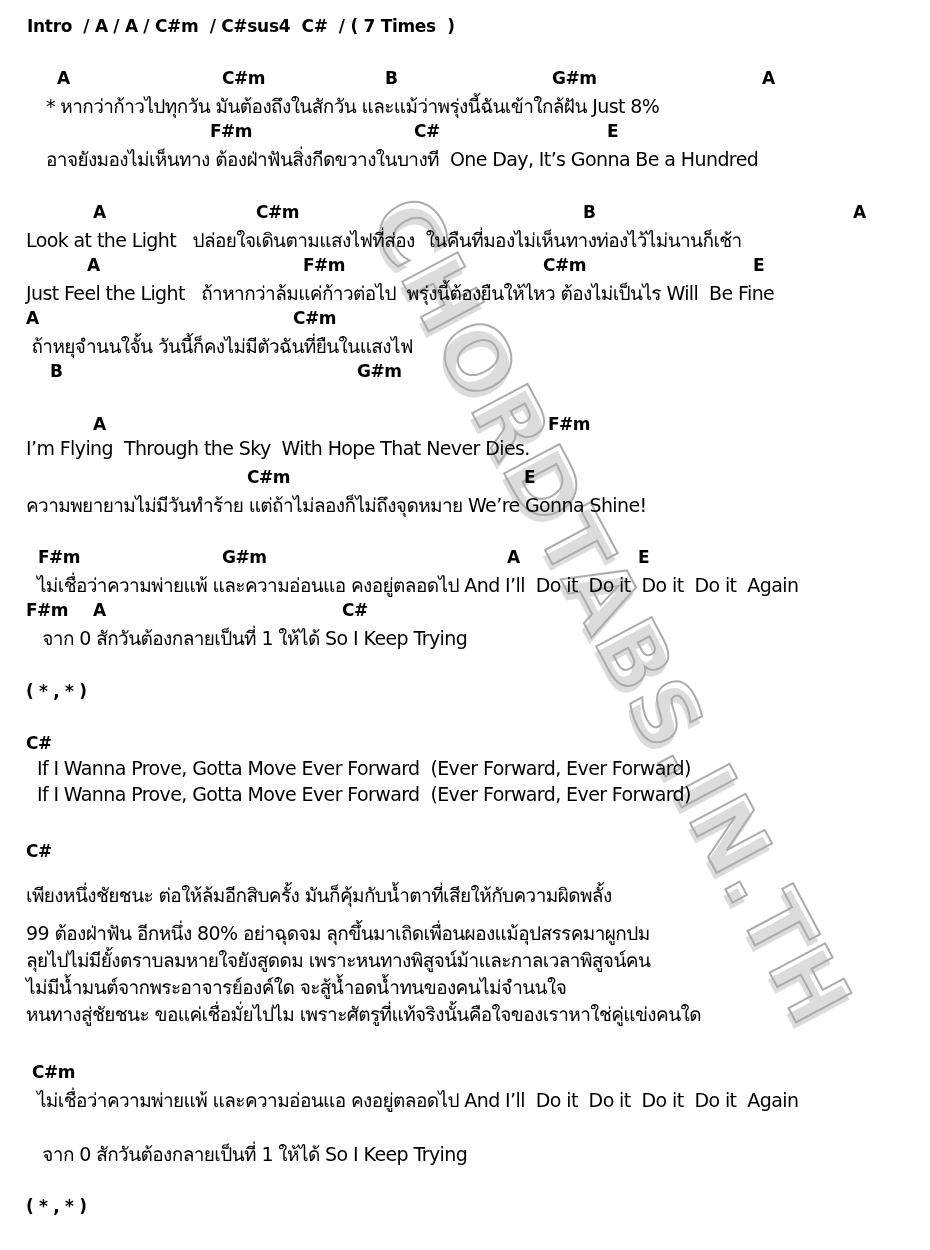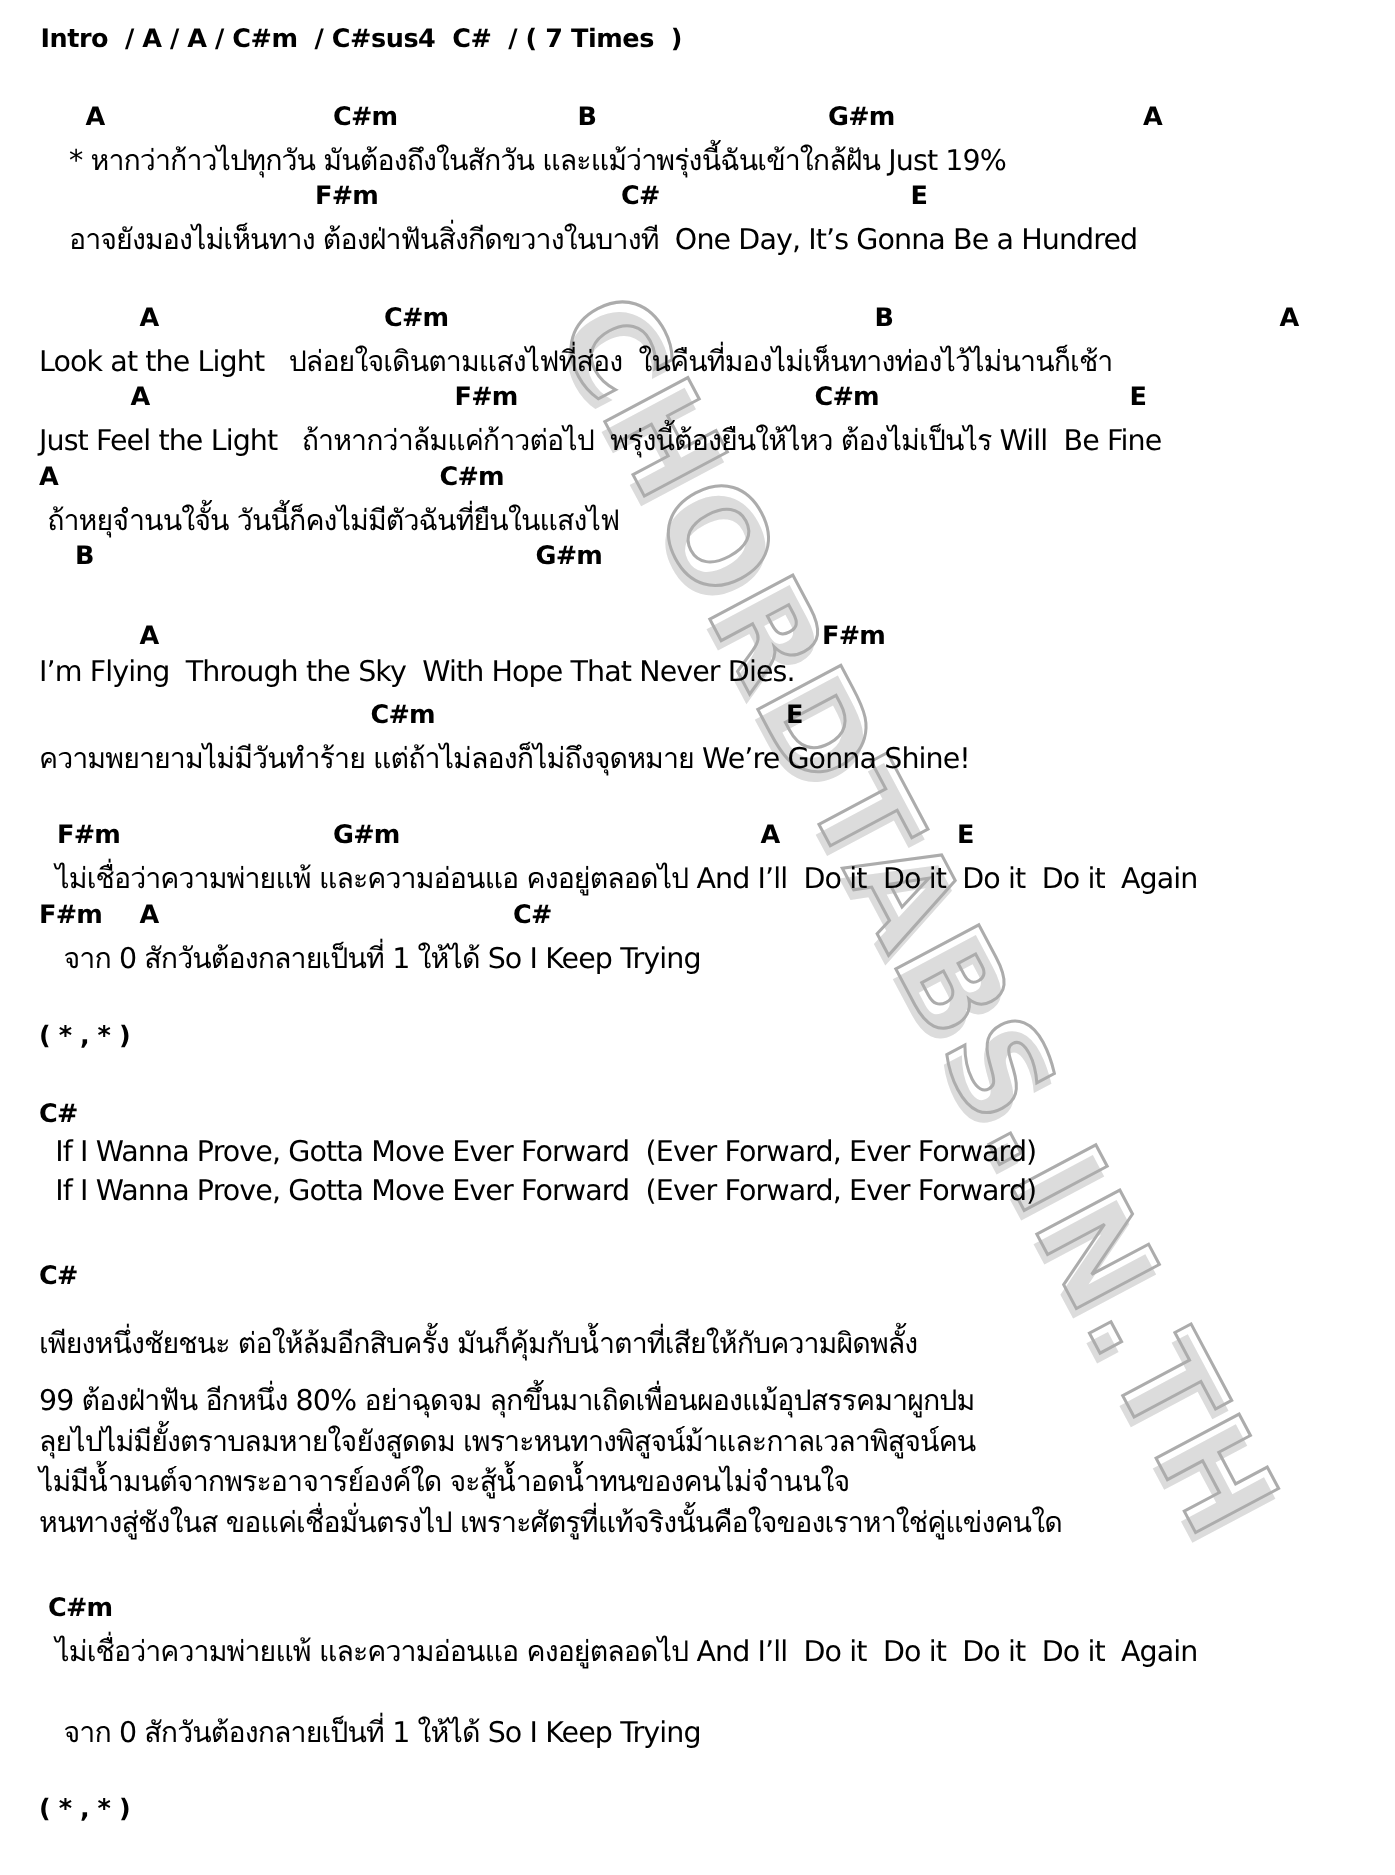--- a/index.html
+++ b/index.html
@@ -23,21 +23,21 @@
 </head>
 <body>
 
 <div class="page">
 
   <div class="watermark">CHORDTABS.IN.TH</div>
 
   <div class="ln hdr" style="left:27px;top:16px;">Intro  / A / A / C#m  / C#sus4  C#  / ( 7 Times  )</div>
 
   <div class="ln chord" style="top:68px;left:0;width:930px;height:20px;"><span class="ch" style="left: 57px;">A</span><span class="ch" style="left: 222px;">C#m</span><span class="ch" style="left: 385px;">B</span><span class="ch" style="left: 552px;">G#m</span><span class="ch" style="left: 762px;">A</span></div>
-  <div class="ln lyric" style="left:46px;top:91px;">* หากว่าก้าวไปทุกวัน มันต้องถึงในสักวัน และแม้ว่าพรุ่งนี้ฉันเข้าใกล้ฝัน Just 19%</div>
+  <div class="ln lyric" style="left:46px;top:91px;">* หากว่าก้าวไปทุกวัน มันต้องถึงในสักวัน และแม้ว่าพรุ่งนี้ฉันเข้าใกล้ฝัน Just 8%</div>
   <div class="ln chord" style="top:121px;left:0;width:930px;height:20px;"><span class="ch" style="left: 210px;">F#m</span><span class="ch" style="left: 414px;">C#</span><span class="ch" style="left: 607px;">E</span></div>
   <div class="ln lyric" style="left:46px;top:144px;">อาจยังมองไม่เห็นทาง ต้องฝ่าฟันสิ่งกีดขวางในบางที  One Day, It’s Gonna Be a Hundred</div>
 
   <div class="ln chord" style="top:202px;left:0;width:930px;height:20px;"><span class="ch" style="left: 93px;">A</span><span class="ch" style="left: 256px;">C#m</span><span class="ch" style="left: 583px;">B</span><span class="ch" style="left: 853px;">A</span></div>
   <div class="ln lyric" style="left:26px;top:225px;">Look at the Light   ปล่อยใจเดินตามแสงไฟที่ส่อง  ในคืนที่มองไม่เห็นทางท่องไว้ไม่นานก็เช้า</div>
   <div class="ln chord" style="top:255px;left:0;width:930px;height:20px;"><span class="ch" style="left: 87px;">A</span><span class="ch" style="left: 303px;">F#m</span><span class="ch" style="left: 543px;">C#m</span><span class="ch" style="left: 753px;">E</span></div>
   <div class="ln lyric" style="left:26px;top:278px;">Just Feel the Light   ถ้าหากว่าล้มแค่ก้าวต่อไป  พรุ่งนี้ต้องยืนให้ไหว ต้องไม่เป็นไร Will  Be Fine</div>
   <div class="ln chord" style="top:308px;left:0;width:930px;height:20px;"><span class="ch" style="left: 26px;">A</span><span class="ch" style="left: 293px;">C#m</span></div>
   <div class="ln lyric" style="left:26px;top:331px;"> ถ้าหยุจำนนใจั้น วันนี้ก็คงไม่มีตัวฉันที่ยืนในแสงไฟ</div>
   <div class="ln chord" style="top:361px;left:0;width:930px;height:20px;"><span class="ch" style="left: 50px;">B</span><span class="ch" style="left: 357px;">G#m</span></div>
@@ -55,20 +55,20 @@
 
   <div class="ln chord" style="left:26px;top:733px;">C#</div>
   <div class="ln lyric" style="left:26px;top:757px;">  If I Wanna Prove, Gotta Move Ever Forward  (Ever Forward, Ever Forward)</div>
   <div class="ln lyric" style="left:26px;top:783px;">  If I Wanna Prove, Gotta Move Ever Forward  (Ever Forward, Ever Forward)</div>
 
   <div class="ln chord" style="left:26px;top:841px;">C#</div>
   <div class="ln lyric" style="left:26px;top:880px;text-align:center;">เพียงหนึ่งชัยชนะ ต่อให้ล้มอีกสิบครั้ง มันก็คุ้มกับน้ำตาที่เสียให้กับความผิดพลั้ง</div>
   <div class="ln lyric" style="left:26px;top:918px;">99 ต้องฝ่าฟัน อีกหนึ่ง 80% อย่าฉุดจม ลุกขึ้นมาเถิดเพื่อนผองแม้อุปสรรคมาผูกปม</div>
   <div class="ln lyric" style="left:26px;top:945px;">ลุยไปไม่มียั้งตราบลมหายใจยังสูดดม เพราะหนทางพิสูจน์ม้าและกาลเวลาพิสูจน์คน</div>
   <div class="ln lyric" style="left:26px;top:972px;">ไม่มีน้ำมนต์จากพระอาจารย์องค์ใด จะสู้น้ำอดน้ำทนของคนไม่จำนนใจ</div>
-  <div class="ln lyric" style="left:26px;top:999px;">หนทางสู่ชังในส ขอแค่เชื่อมั่นตรงไป เพราะศัตรูที่แท้จริงนั้นคือใจของเราหาใช่คู่แข่งคนใด</div>
+  <div class="ln lyric" style="left:26px;top:999px;">หนทางสู่ชัยชนะ ขอแค่เชื่อมั่ยไปไม เพราะศัตรูที่แท้จริงนั้นคือใจของเราหาใช่คู่แข่งคนใด</div>
 
   <div class="ln chord" style="left:32px;top:1062px;">C#m</div>
   <div class="ln lyric" style="left:26px;top:1085px;">  ไม่เชื่อว่าความพ่ายแพ้ และความอ่อนแอ คงอยู่ตลอดไป And I’ll  Do it  Do it  Do it  Do it  Again</div>
   <div class="ln lyric" style="left:26px;top:1139px;">   จาก 0 สักวันต้องกลายเป็นที่ 1 ให้ได้ So I Keep Trying</div>
 
   <div class="ln hdr" style="left:26px;top:1196px;">( * , * )</div>
 </div>
 
 </body></html>

